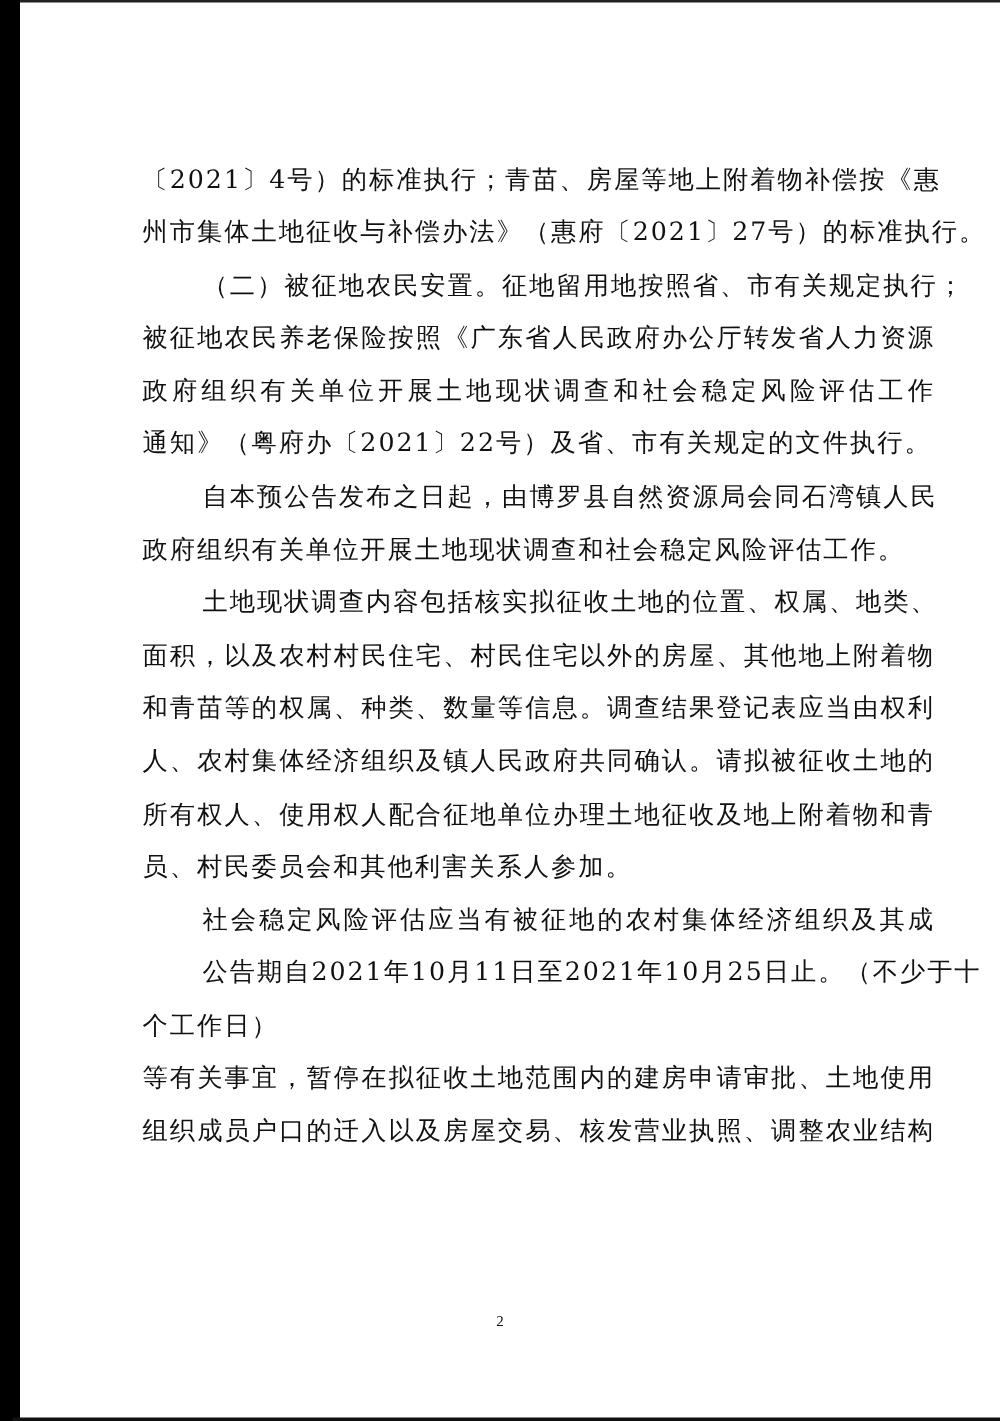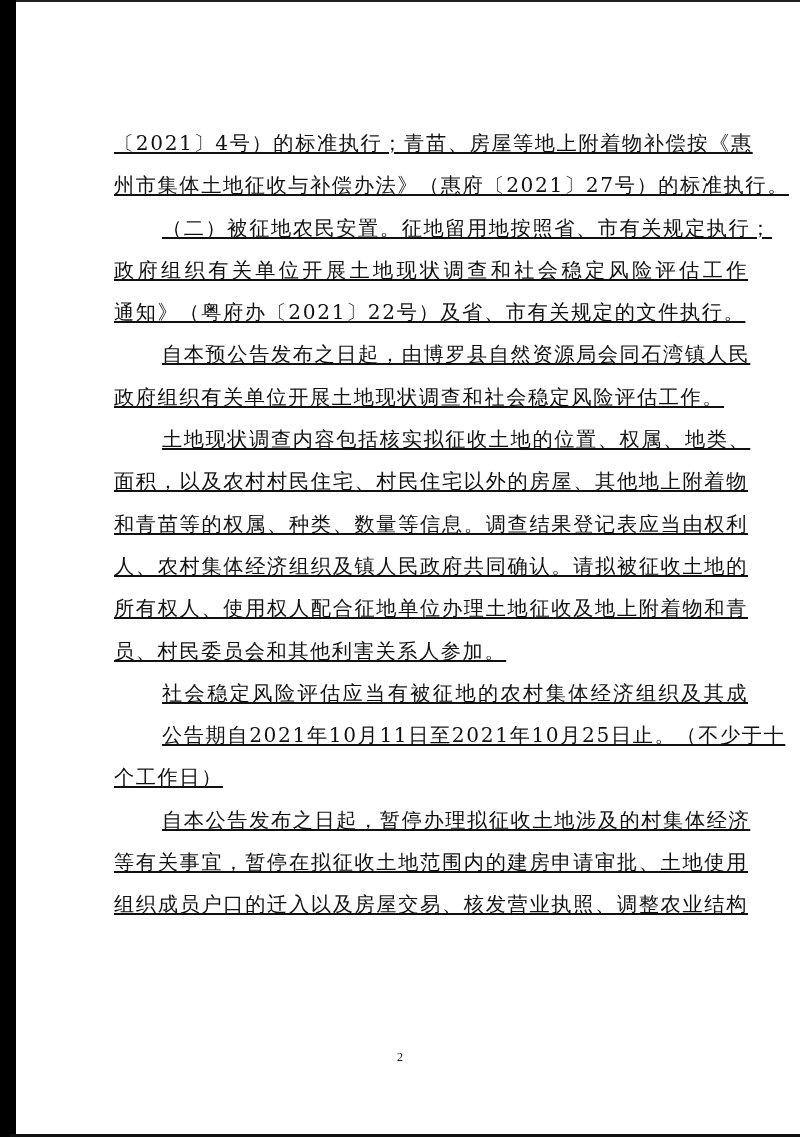--- a/index.html
+++ b/index.html
@@ -32,21 +32,20 @@
       background: #111;
     }
     .page {
       position: absolute;
       left: 114px;
       top: 122px;
       width: 634px;
       font-family: "DejaVu Serif", "Liberation Serif", serif;
       font-size: 20.2px;
       color: #111;
-      text-decoration: underline;
     }
     .line {
       height: 42.3px;
       line-height: 42.3px;
       white-space: nowrap;
       letter-spacing: 1.6px;
       text-align: justify;
       text-align-last: justify;
       width: 634px;
     }
@@ -78,31 +77,31 @@
 <body>
 
 <div class="scan-edge-left"></div>
 <div class="scan-edge-top"></div>
 <div class="scan-edge-bottom"></div>
 
 <div class="page">
   <div class="line">〔2021〕4号）的标准执行；青苗、房屋等地上附着物补偿按《惠</div>
   <div class="line last">州市集体土地征收与补偿办法》（惠府〔2021〕27号）的标准执行。</div>
   <div class="line indent">（二）被征地农民安置。征地留用地按照省、市有关规定执行；</div>
+  <div class="line">被征地农民养老保险按照《广东省人民政府办公厅转发省人力资源</div>
   <div class="line">政府组织有关单位开展土地现状调查和社会稳定风险评估工作</div>
   <div class="line last">通知》（粤府办〔2021〕22号）及省、市有关规定的文件执行。</div>
   <div class="line indent">自本预公告发布之日起，由博罗县自然资源局会同石湾镇人民</div>
   <div class="line last">政府组织有关单位开展土地现状调查和社会稳定风险评估工作。</div>
   <div class="line indent">土地现状调查内容包括核实拟征收土地的位置、权属、地类、</div>
   <div class="line">面积，以及农村村民住宅、村民住宅以外的房屋、其他地上附着物</div>
   <div class="line">和青苗等的权属、种类、数量等信息。调查结果登记表应当由权利</div>
   <div class="line">人、农村集体经济组织及镇人民政府共同确认。请拟被征收土地的</div>
   <div class="line">所有权人、使用权人配合征地单位办理土地征收及地上附着物和青</div>
   <div class="line last">员、村民委员会和其他利害关系人参加。</div>
   <div class="line indent">社会稳定风险评估应当有被征地的农村集体经济组织及其成</div>
   <div class="line indent">公告期自2021年10月11日至2021年10月25日止。（不少于十</div>
   <div class="line last">个工作日）</div>
-  <div class="line indent">自本公告发布之日起，暂停办理拟征收土地涉及的村集体经济</div>
   <div class="line">等有关事宜，暂停在拟征收土地范围内的建房申请审批、土地使用</div>
   <div class="line">组织成员户口的迁入以及房屋交易、核发营业执照、调整农业结构</div>
 </div>
 
 <div class="page-number">2</div>
 
 </body></html>

